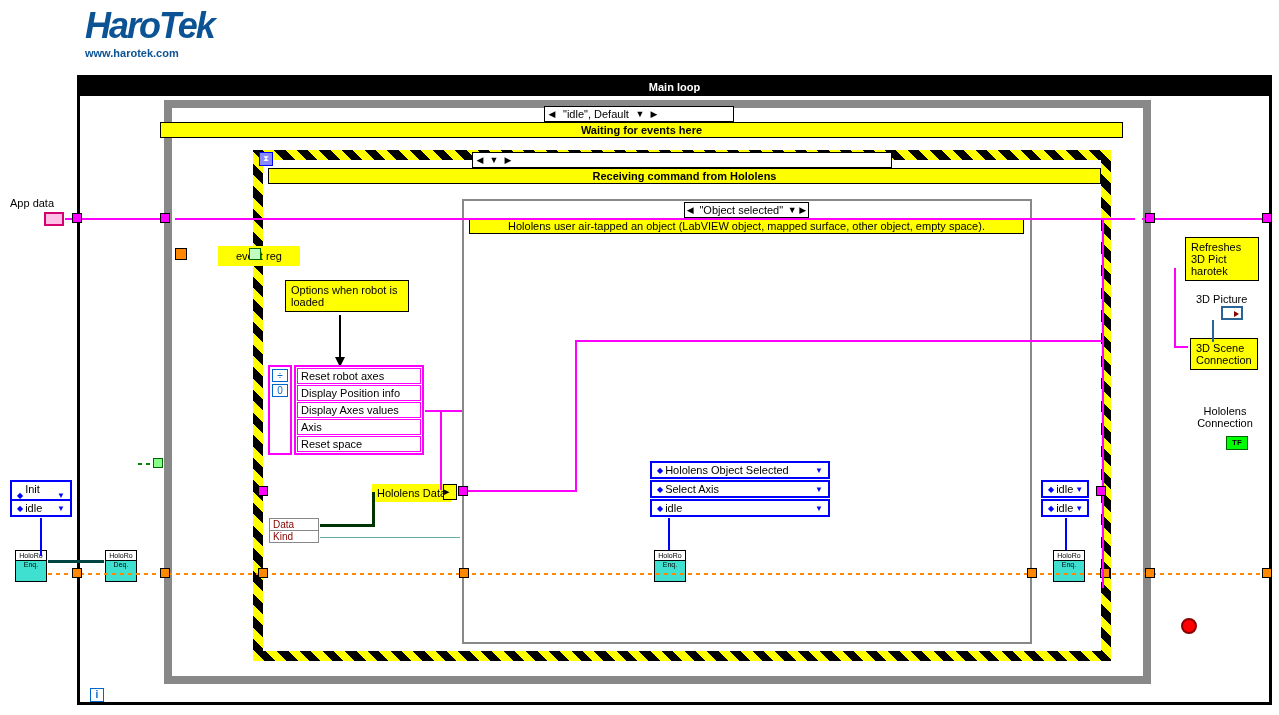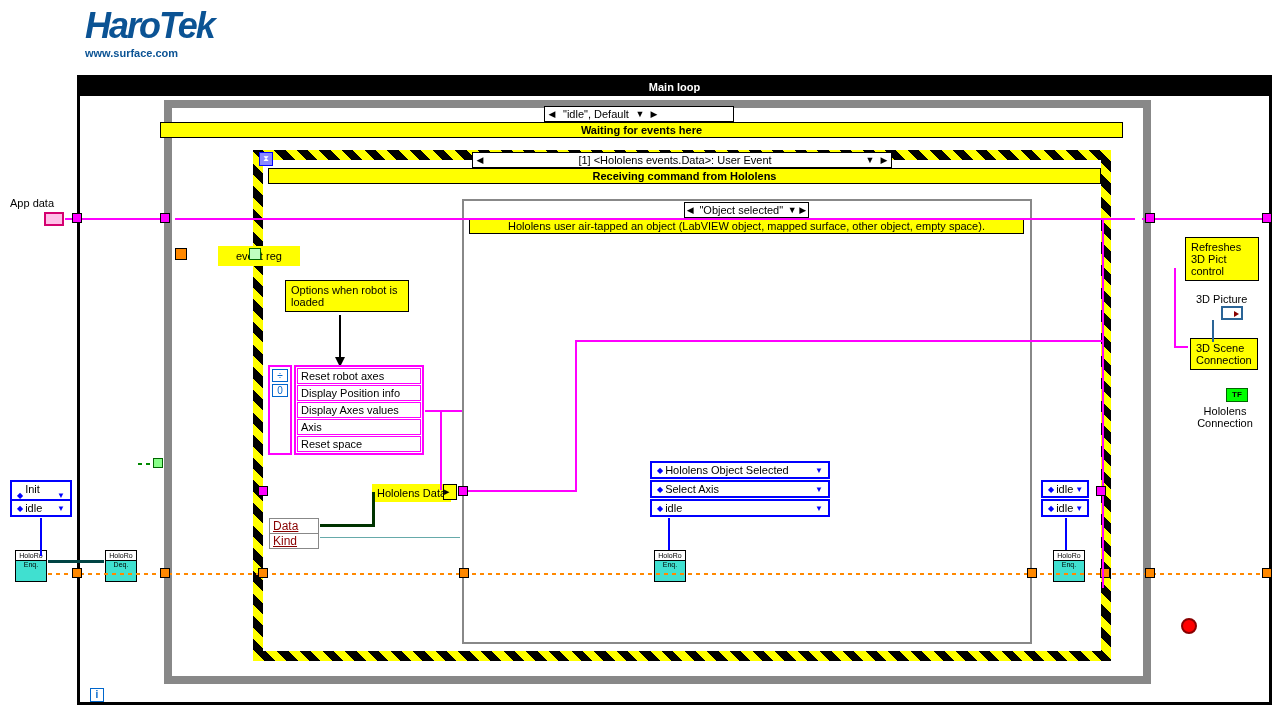--- a/index.html
+++ b/index.html
@@ -59,44 +59,44 @@
   
   .vi-icon { position:absolute; width:32px; height:32px; border:1px solid #000; background:#40e0d0; font-size:7px; text-align:center; overflow:hidden; }
   .vi-icon .top { background:#fff; border-bottom:1px solid #000; height:10px; line-height:10px; font-size:7px; }
   
   .idx-box { position:absolute; width:14px; height:14px; border:1px solid #0066cc; background:#fff; color:#0066cc; text-align:center; font-size:10px; line-height:12px; font-weight:bold; }
   
   .stop-btn { position:absolute; width:16px; height:16px; border:2px solid #800; border-radius:50%; background:#f00; }
   
   .green-led { position:absolute; width:12px; height:12px; border:1px solid #060; border-radius:50%; background:#0c0; }
   
-  .tf-box { position:absolute; width:22px; height:14px; border:1px solid #060; background:#0f0; color:#000; font-size:8px; text-align:center; line-height:12px; font-weight:bold; }
+  .tf-box { position:absolute; width:22px; height:14px; border:1px solid #060; background:#0f0; color:#000; font-size:8px; text-align:center; line-height:12px; font-weight:bold;margin-top:48px; }
   
   .ctrl-term { position:absolute; width:22px; height:14px; border:2px solid #800; background:#fff; }
   .ctrl-term::after { content:""; position:absolute; right:2px; top:3px; width:0; height:0; border-top:3px solid transparent; border-bottom:3px solid transparent; border-left:5px solid #800; }
   
   .small-tunnel { position:absolute; width:10px; height:10px; }
   
   .event-reg-box { position:absolute; border:2px solid #ffff00; background:#ffff00; padding:2px 16px; font-size:11px;margin-left:28px; }
   
   .hololens-data-box { position:absolute; border:2px solid #ffff00; background:#ffff00; padding:1px 3px; font-size:11px; }
   
   .cluster-box { position:absolute; border:1px solid #888; background:#fff; }
-  .cluster-box .row { border-top:1px solid #888; padding:0 3px; font-size:12px; color:#800;text-decoration:underline; }
+  .cluster-box .row { border-top:1px solid #888; padding:0 3px; font-size:10px; color:#800; }
   .cluster-box .row:first-child { border-top:none; }
   
   .timeout-marker { position:absolute; width:14px; height:14px; border:1px solid #00f; background:#88f; font-size:8px; text-align:center; line-height:12px; color:#fff; }
   
 </style>
 </head>
 <body>
 
 <div class="logo">
   <div class="logo-text">HaroTek</div>
-  <div class="logo-url">www.surface.com</div>
+  <div class="logo-url">www.harotek.com</div>
 </div>
 
 <div class="label-box" style="left:6px; top:196px; border:none; background:transparent;">App data</div>
 <div style="position:absolute; left:44px; top:212px; width:20px; height:14px; border:2px solid #d4006f; background:#ffc0e8;"></div>
 
 <div class="main-loop">
   <div class="main-loop-title">Main loop</div>
 </div>
 
 <div class="idx-box" style="left:90px; top:688px; border-color:#0066cc;">i</div>
@@ -115,21 +115,20 @@
   <span class="arrow">▶</span>
 </div>
 <div class="yellow-banner" style="left:160px; top:122px; width:963px;">Waiting for events here</div>
 
 <div class="event-struct"></div>
 
 <div class="timeout-marker" style="left:259px; top:152px;">⧗</div>
 
 <div class="event-selector">
   <span class="arrow">◀</span>
-  <span class="label">[1] &lt;Hololens events.Data&gt;: User Event</span>
   <span class="arrow">▼</span>
   <span class="arrow">▶</span>
 </div>
 <div class="yellow-banner" style="left:268px; top:168px; width:833px;">Receiving command from Hololens</div>
 
 <div class="inner-case"></div>
 <div class="case-selector" style="left:684px; top:202px; width:125px;">
   <span class="arrow">◀</span>
   <span class="label">"Object selected"</span>
   <span class="arrow">▼</span>
@@ -239,21 +238,21 @@
 <div class="small-tunnel" style="left:258px; top:568px; background:#ff8800; border:1px solid #000;"></div>
 <div class="small-tunnel" style="left:459px; top:568px; background:#ff8800; border:1px solid #000;"></div>
 <div class="small-tunnel" style="left:1027px; top:568px; background:#ff8800; border:1px solid #000;"></div>
 <div class="small-tunnel" style="left:1100px; top:568px; background:#ff8800; border:1px solid #000;"></div>
 <div class="small-tunnel" style="left:1145px; top:568px; background:#ff8800; border:1px solid #000;"></div>
 <div class="small-tunnel" style="left:1262px; top:568px; background:#ff8800; border:1px solid #000;"></div>
 
 <div class="wire dotgreen" style="left:138px; top:463px; width:20px; height:2px;"></div>
 <div style="position:absolute; left:153px; top:458px; width:10px; height:10px; border:1px solid #060; background:#8f8;"></div>
 
-<div class="yellow-note" style="left:1185px; top:237px; width:74px;">Refreshes 3D Pict control</div>
+<div class="yellow-note" style="left:1185px; top:237px; width:74px;">Refreshes 3D Pict harotek</div>
 
 <div style="position:absolute; left:1196px; top:293px; font-size:11px;">3D Picture</div>
 <div class="ctrl-term" style="left:1221px; top:306px; border-color:#2a6496;"></div>
 
 <div class="yellow-note" style="left:1190px; top:338px; width:68px;">3D Scene Connection</div>
 
 <div class="tf-box" style="left:1226px; top:388px;">TF</div>
 <div style="position:absolute; left:1190px; top:405px; font-size:11px; text-align:center; width:70px;">Hololens Connection</div>
 
 <div class="wire" style="left:425px; top:410px; width:37px;"></div>

